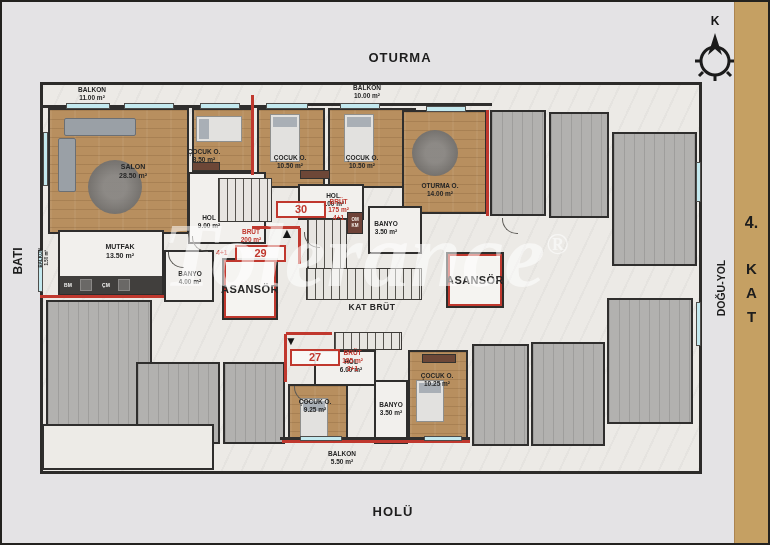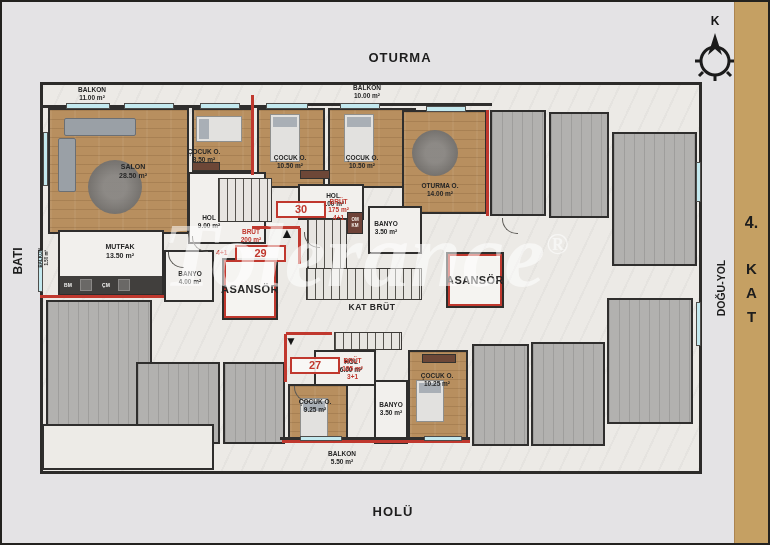--- a/index.html
+++ b/index.html
@@ -39,21 +39,21 @@
   .sofa{position:absolute;background:#9aa0a6;border:1px solid #6b6f74;border-radius:2px;z-index:3;}
   .cl{position:absolute;background:#6d4737;border:1px solid #33322f;box-sizing:border-box;z-index:3;}
   .door{position:absolute;width:15px;height:15px;border-left:1.5px solid #5c5a56;border-bottom:1.5px solid #5c5a56;
         border-bottom-left-radius:15px;z-index:4;}
   .counter{position:absolute;background:#413f3d;z-index:3;}
   .appl{position:absolute;background:#6a6866;border:1px solid #8a8886;box-sizing:border-box;z-index:4;}
   .ctext{position:absolute;color:#f2f2f0;font-weight:bold;font-size:5px;text-align:center;z-index:5;}
   .omkm{position:absolute;background:#6e4238;border:1px solid #2f2e2d;color:#f4efe9;font-weight:bold;font-size:4.5px;
         display:flex;flex-direction:column;align-items:center;justify-content:center;line-height:1.4;z-index:5;box-sizing:border-box;}
   .ublock{position:absolute;display:flex;gap:2px;align-items:center;z-index:6;}
-  .ublock.topalign{align-items:flex-start;margin-top:8px;}
+  .ublock.topalign{align-items:flex-start;}
   .ubadge{display:inline-block;border:2px solid #c0382e;color:#c0382e;font-weight:bold;font-size:11px;line-height:1;
           padding:1px 17px;background:rgba(250,248,246,.9);}
   .uinfo{color:#c0382e;font-weight:bold;font-size:6.5px;line-height:1.2;text-align:center;}
   .uinfo span{display:block;}
   .ucol{position:absolute;text-align:center;z-index:6;}
   .ucol .uinfo{display:block;}
   .u29row{display:flex;align-items:center;justify-content:center;gap:8px;margin-top:1px;}
   .arrow{position:absolute;color:#161616;z-index:6;line-height:1;}
   .wm{position:absolute;left:64px;top:200px;width:600px;text-align:center;font-family:"Liberation Serif",serif;
       font-style:italic;font-weight:bold;font-size:92px;color:rgba(255,255,255,.55);z-index:8;letter-spacing:1px;

